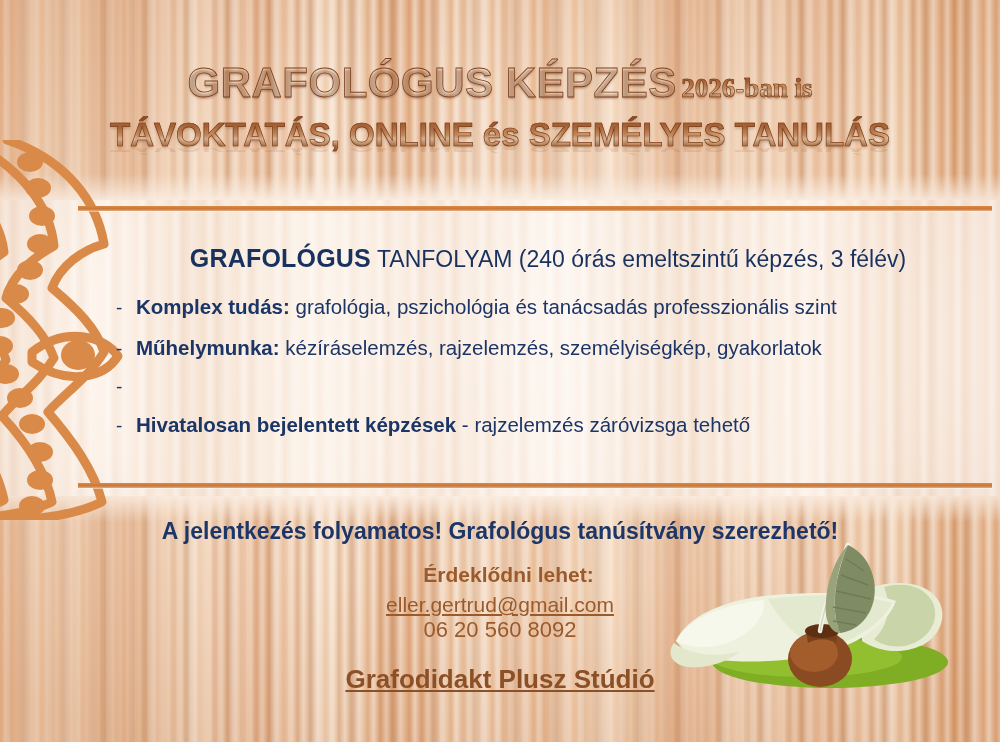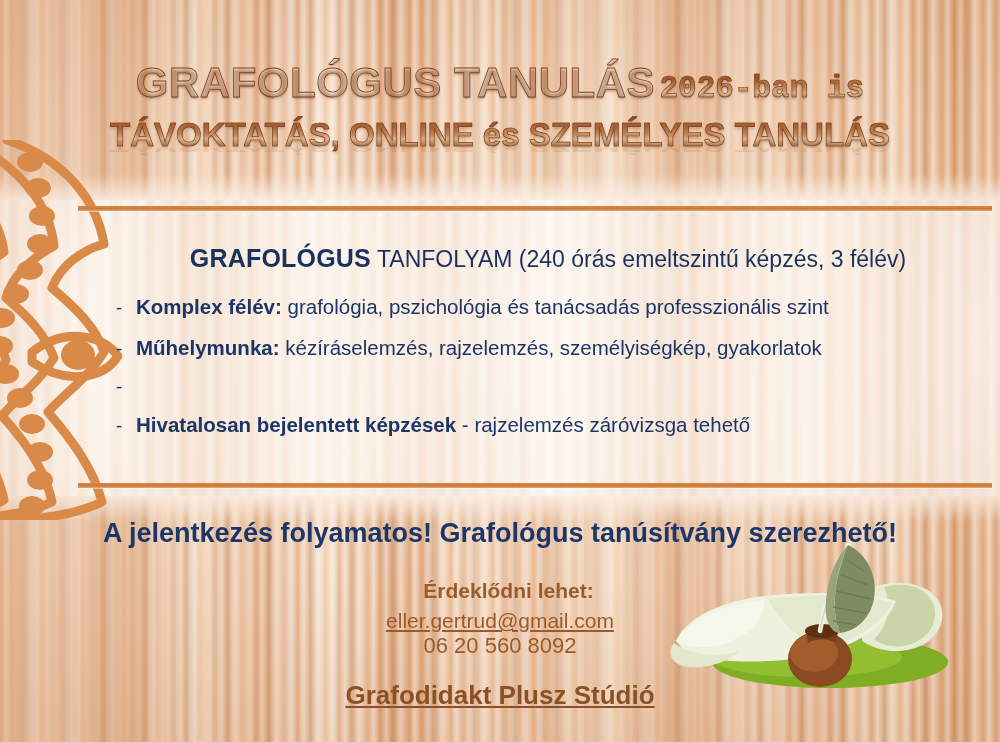--- a/index.html
+++ b/index.html
@@ -105,23 +105,23 @@
     letter-spacing:0.5px;
     font-family:"Liberation Sans", sans-serif;
     background:linear-gradient(to bottom,#b5毛 0%,#8a4b26 0%,#a85f31 22%,#e6ad7c 52%,#f7dcc4 62%,#c8824c 80%,#7d4220 100%);
     -webkit-background-clip:text;
     background-clip:text;
     color:transparent;
     -webkit-text-stroke:0.8px #7a3f1d;
     text-shadow:0 2px 2px rgba(110,58,25,0.35);
   }
   .t-small{
-    font-size:31px;
-    font-weight:bold;
-    font-family:Liberation Mono, monospace;
+    font-size:27px;
+    font-weight:bold;
+    font-family:Liberation Serif, serif;
     background:linear-gradient(to bottom,#8a4b26 0%,#a85f31 22%,#e6ad7c 52%,#f7dcc4 62%,#c8824c 80%,#7d4220 100%);
     -webkit-background-clip:text;
     background-clip:text;
     color:transparent;
     -webkit-text-stroke:0.7px #7a3f1d;
     text-shadow:0 2px 2px rgba(110,58,25,0.32);
   }
   .title-line2{
     margin-top:12px;
     font-size:33px;
@@ -183,24 +183,24 @@
     line-height:1;
   }
   .bullet b{ font-weight:bold; }
 
   
   .lower{
     position:absolute; left:0; right:0; top:518px;
     text-align:center;
   }
   .cta{
-    font-size:27px;
+    font-size:23px;
     font-weight:bold;
     color:#1c3668;
-    margin-bottom:30px;
+    margin-bottom:18px;
   }
   .contact-label{
     font-size:21px;
     font-weight:bold;
     color:#9a5a2b;
     margin-bottom:6px;
     padding-left:17px;
   }
   .contact-email{
     font-size:21px;
@@ -275,37 +275,37 @@
       <ellipse cx="88" cy="360" rx="13" ry="10"></ellipse>
       <ellipse cx="66" cy="374" rx="13" ry="10"></ellipse>
     </g>
   </svg>
 
   <div class="rule top"></div>
   <div class="rule bottom"></div>
 
   <div class="headline">
     <div class="title-line1">
-      <span class="t-big">GRAFOLÓGUS TANULÁS</span>
+      <span class="t-big">GRAFOLÓGUS KÉPZÉS</span>
       <span class="t-small">2026-ban is</span>
     </div>
     <div class="title-line2">TÁVOKTATÁS, ONLINE és SZEMÉLYES TANULÁS</div>
     <div class="title-reflection">TÁVOKTATÁS, ONLINE és SZEMÉLYES TANULÁS</div>
   </div>
 
   <div class="content">
     <div class="course-line">
       <span class="lead">GRAFOLÓGUS</span>
       <span>TANFOLYAM (240 órás emeltszintű képzés, 3 félév)</span>
     </div>
 
     <ul class="bullets">
       <li class="bullet">
         <span class="bullet-mark">-</span>
-        <span><b>Komplex félév:</b><span> grafológia, pszichológia és tanácsadás professzionális szint</span></span>
+        <span><b>Komplex tudás:</b><span> grafológia, pszichológia és tanácsadás professzionális szint</span></span>
       </li>
       <li class="bullet">
         <span class="bullet-mark">-</span>
         <span><b>Műhelymunka:</b><span> kézíráselemzés, rajzelemzés, személyiségkép, gyakorlatok</span></span>
       </li>
       <li class="bullet">
         <span class="bullet-mark">-</span>
       </li>
       <li class="bullet">
         <span class="bullet-mark">-</span>

